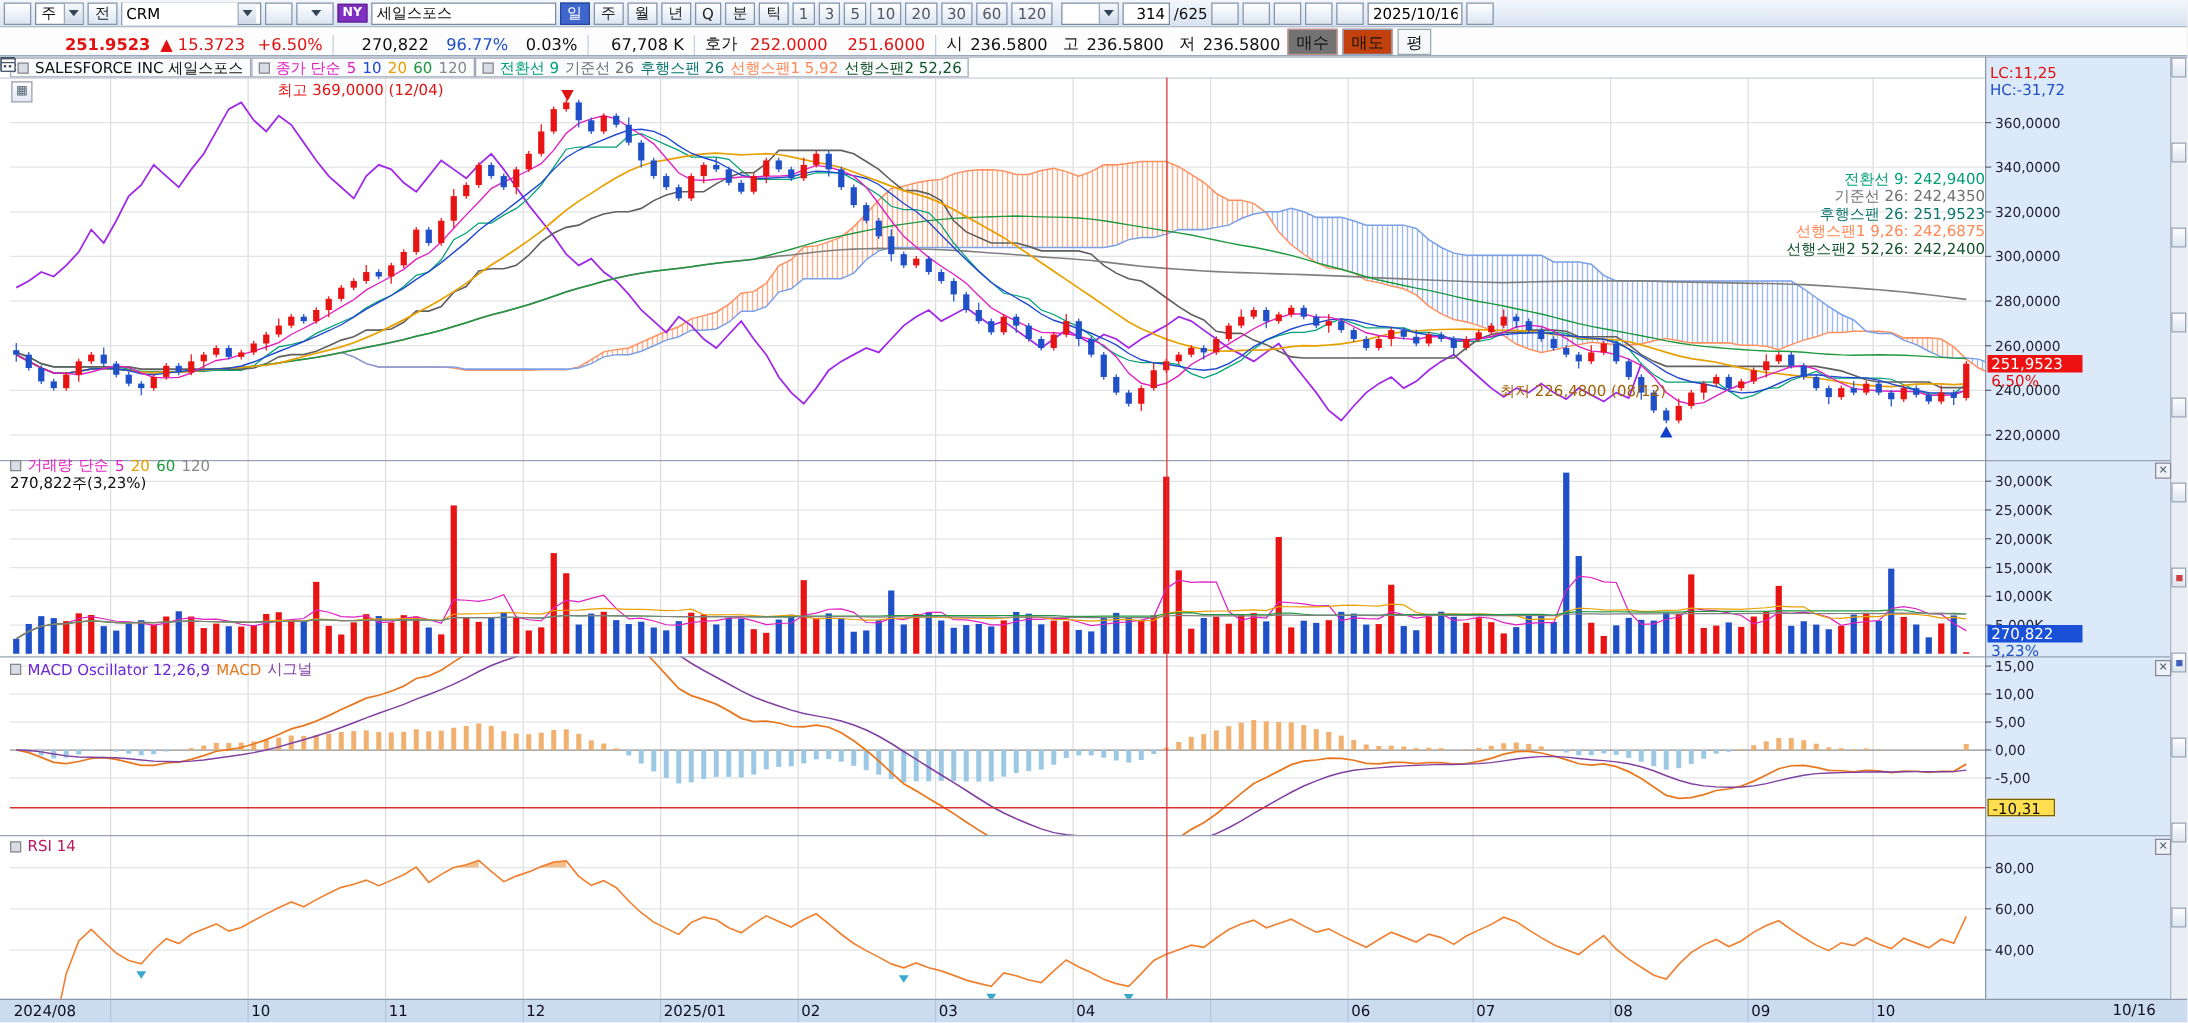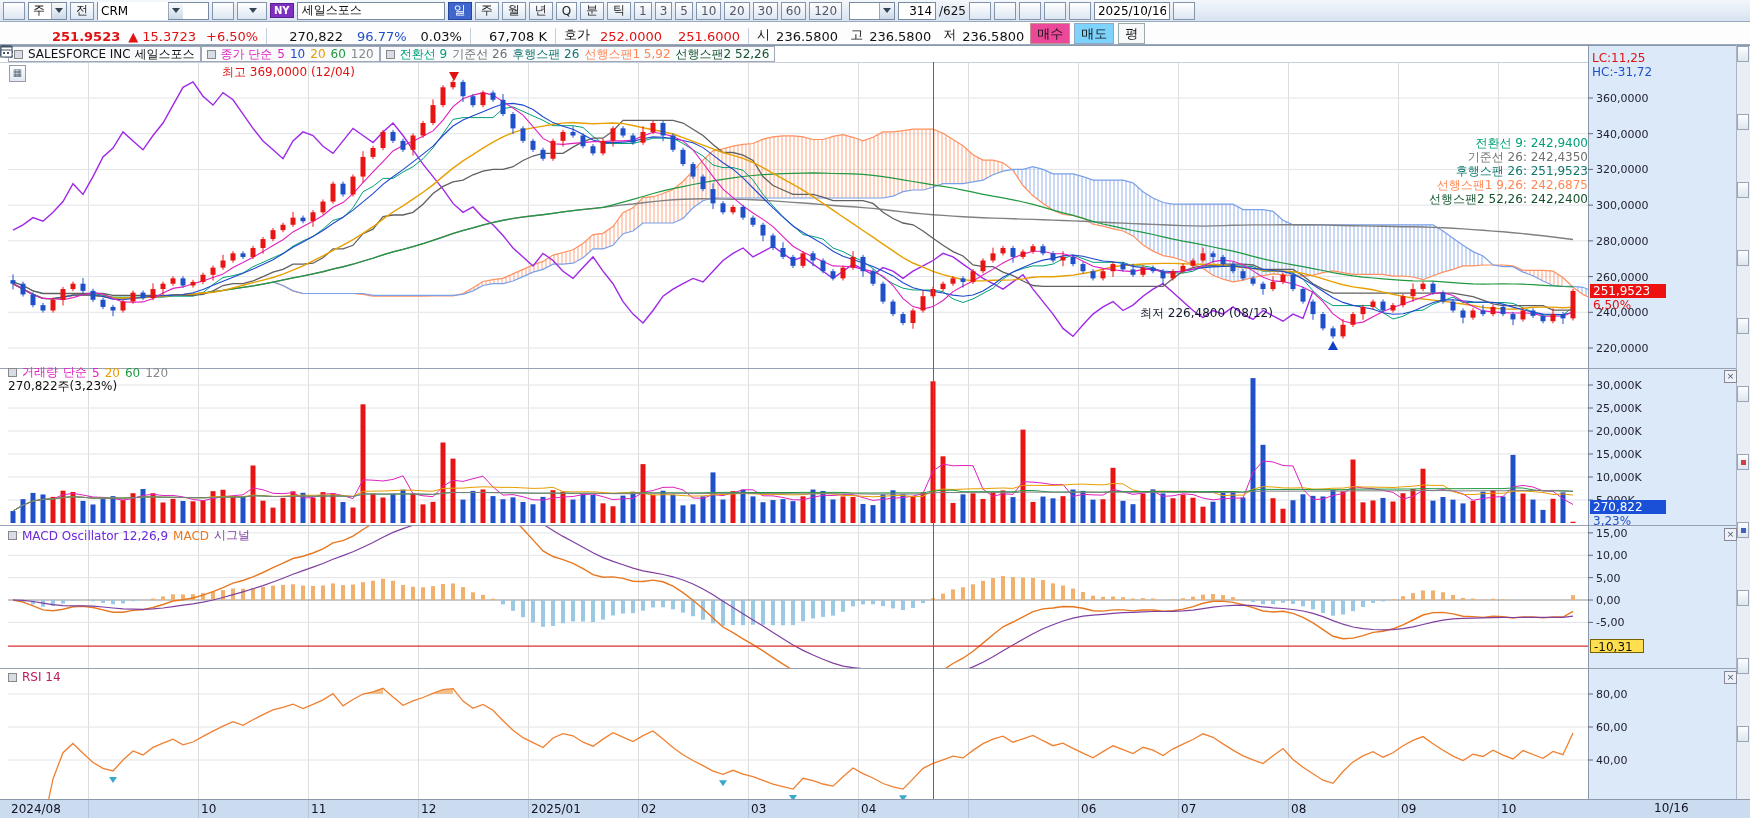--- a/index.html
+++ b/index.html
@@ -23,52 +23,52 @@
   .tri{width:0;height:0;border-left:4px solid transparent;border-right:4px solid transparent;border-top:5px solid #345;}
   .badge{background:#8030c0;color:#fff;font-size:10px;font-weight:bold;padding:1px 3px;border:1px solid #5a2090;}
   .namebox{width:148px;height:18px;border:1px solid #7a8aa0;background:#fff;display:flex;align-items:center;
            padding:0 4px;box-sizing:border-box;}
   input.tin{height:18px;border:1px solid #7a8aa0;font-size:12px;padding:0 3px;box-sizing:border-box;
             font-family:inherit;}
   #tb2{position:absolute;left:0;top:22px;width:1750px;height:23px;z-index:10;background:#fdfdfe;
        border-bottom:1px solid #9aa8bc;display:flex;align-items:flex-end;font-size:13px;box-sizing:border-box;}
   .red{color:#e01212;} .blue{color:#2050c8;} .blk{color:#111;}
   .sep{width:1px;height:16px;background:#c4cedc;margin:0 8px;}
-  .buybtn{background:#ec4899;border:1px solid #c49090;padding:0 6px;height:19px;display:flex;align-items:center;margin-left:6px;}
-  .sellbtn{background:#7dd3fc;border:1px solid #90a8c8;padding:0 6px;height:19px;display:flex;align-items:center;margin-left:4px;}
+  .buybtn{background:#737373;border:1px solid #c49090;padding:0 6px;height:19px;display:flex;align-items:center;margin-left:6px;}
+  .sellbtn{background:#c2410c;border:1px solid #90a8c8;padding:0 6px;height:19px;display:flex;align-items:center;margin-left:4px;}
   .avgbtn{background:#f6f8fa;border:1px solid #9aa;padding:0 6px;height:19px;display:flex;align-items:center;margin:0 4px;}
   
   .ov{position:absolute;z-index:5;white-space:nowrap;}
   #legend{top:46px;left:8px;display:flex;gap:0;font-size:12px;}
   .lgbox{border:1px solid #a0a8b8;background:#fafbfc;height:16px;display:flex;align-items:center;
          gap:5px;padding:0 5px;box-sizing:border-box;}
   .bullet{width:7px;height:7px;background:#d8dce4;border:1px solid #888;display:inline-block;}
   .c-ma5{color:#e020c0;} .c-ma10{color:#2048d0;} .c-ma20{color:#e8a000;} .c-ma60{color:#209840;} .c-ma120{color:#888;}
   .c-ten{color:#00a078;} .c-kij{color:#707070;} .c-chi{color:#0f766e;} .c-s1{color:#ff8855;} .c-s2{color:#14532d;}
   .c-macd1{color:#6d28d9;} .c-macd2{color:#e87820;} .c-macd3{color:#8040a0;font-family:Liberation Serif, serif;} .c-rsi{color:#be185d;}
   #ichvals{top:136px;right:162px;text-align:right;font-size:12px;line-height:14px;}
   #lc{top:51px;left:1592px;color:#e01212;} #hc{top:65px;left:1592px;color:#2050c8;}
   #hinote{top:64px;left:222px;color:#e01212;font-size:12px;}
   #hiarrow{top:72px;left:449px;width:0;height:0;border-left:5px solid transparent;border-right:5px solid transparent;
            border-top:9px solid #e01212;}
-  #lonote{top:305px;left:1140px;color:#0f172a;font-size:12px;}
+  #lonote{top:305px;left:1200px;color:#a16207;font-size:12px;}
   #loarrow{top:341px;left:1328px;width:0;height:0;border-left:5px solid transparent;border-right:5px solid transparent;
            border-bottom:9px solid #1040c8;}
   #volhdr{top:364px;left:8px;} #volcur{top:378px;left:8px;color:#111;}
   #macdhdr{top:527px;left:8px;} #rsihdr{top:670px;left:8px;}
   .hdrbox{display:flex;align-items:center;gap:5px;font-size:12px;}
   .mkbox{position:absolute;z-index:6;width:76px;height:14px;font-size:12px;line-height:14px;text-align:left;padding-left:3px;box-sizing:border-box;}
   #pxbox{top:284px;left:1590px;background:#ee1111;color:#fff;}
   #pxpct{top:298px;left:1593px;color:#e01212;font-size:12px;}
   #vlbox{top:500px;left:1590px;background:#1a50d8;color:#fff;}
   #vlpct{top:514px;left:1593px;color:#2050c8;font-size:12px;}
   #mdbox{top:639px;left:1590px;background:#ffdf50;color:#111;border:1px solid #776000;width:54px;}
   #xdate{top:800px;left:873px;width:120px;height:16px;background:#ffe05a;border:1px solid #554400;
          color:#111;font-size:12px;text-align:center;line-height:16px;z-index:7;}
-  #corner{top:801px;left:1654px;color:#112;font-size:12px;}
+  #corner{top:801px;left:1690px;color:#112;font-size:12px;}
   .xicon{position:absolute;z-index:6;width:11px;height:11px;border:1px solid #889;background:#eef2f8;
          color:#456;font-size:9px;line-height:10px;text-align:center;}
   #gridico{position:absolute;z-index:6;top:65px;left:9px;width:15px;height:15px;border:1px solid #99a;
            background:linear-gradient(#fff,#e0e8f2);color:#567;font-size:10px;line-height:14px;text-align:center;}
   #sidestrip{position:absolute;z-index:6;top:46px;left:1737px;width:13px;}
   .sbtn{width:12px;height:16px;border:1px solid #99a6b8;background:linear-gradient(#fdfdfe,#dde6f0);
         margin-bottom:52px;display:flex;align-items:center;justify-content:center;box-sizing:border-box;}
   .sdot{width:5px;height:5px;}
   svg{position:absolute;left:0;top:45px;z-index:1;}
 </style>
@@ -85,21 +85,21 @@
         </svg>
     </div>
     <div class="combo">
       <span class="val">주</span>
       <span class="arr">
           <span class="tri"></span>
         </span>
     </div>
     <div class="tbtn">전</div>
     <div class="combo" style="width:112px;">
-      <input class="tin" style="border: none; width: 70px;" value="CRM">
+      <input class="tin" style="border: none; width: 92px;" value="CRM">
       <span class="arr">
           <span class="tri"></span>
         </span>
     </div>
     <div class="icbtn">
       <svg width="13" height="13">
           <circle cx="5.5" cy="5.5" r="3.5" fill="none" stroke="#345" stroke-width="1.4"></circle>
           <line x1="8.2" y1="8.2" x2="11.5" y2="11.5" stroke="#345" stroke-width="1.6"></line>
         </svg>
     </div>

